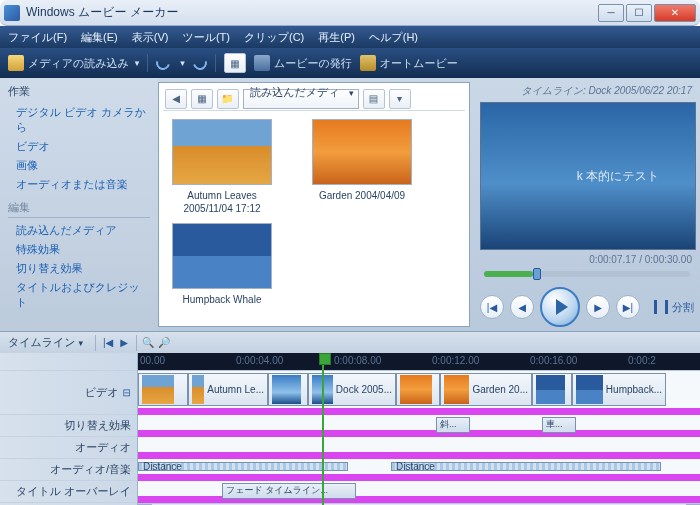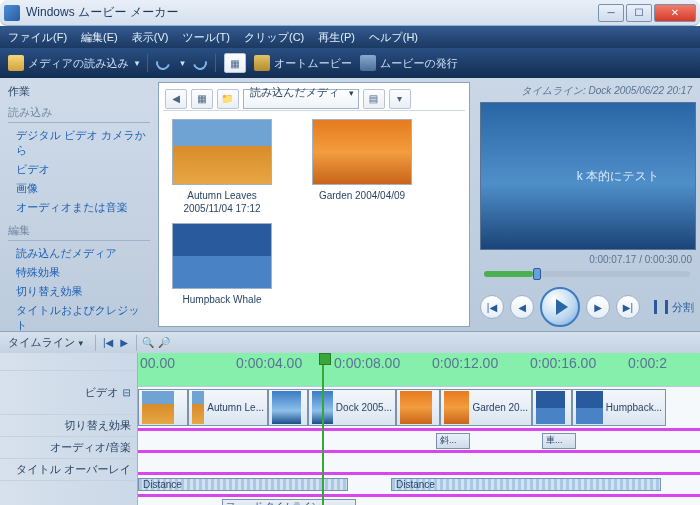--- a/index.html
+++ b/index.html
@@ -74,25 +74,25 @@
 .tl-sep{width:1px;height:16px;background:#9fb2c7;margin:0 4px;}
 .tl-ctrl{width:16px;height:14px;cursor:pointer;color:#2a5a9e;display:flex;align-items:center;justify-content:center;font-size:10px;}
 
 
 .timeline{flex:1;background:#edf2f7;display:flex;height:174px;}
 .tl-tracks-labels{width:138px;background:linear-gradient(90deg,#d7e1ed,#cbd8e7);border-right:1px solid #9fb2c7;}
 .track-label{height:22px;display:flex;align-items:center;justify-content:flex-end;padding-right:6px;font-size:11px;color:#2a4465;border-bottom:1px solid #c3d1e1;}
 .track-label.video{height:44px;}
 .track-label .exp{margin-left:4px;font-size:10px;color:#2a5a9e;cursor:pointer;}
 .tl-content{flex:1;overflow:hidden;position:relative;}
-.ruler{height:34px;background:#86efac;border-bottom:1px solid #b8c9dc;display:flex;font-size:14px;color:#5a7393;position:relative;}
+.ruler{height:18px;background:#0f172a;border-bottom:1px solid #b8c9dc;display:flex;font-size:10px;color:#5a7393;position:relative;}
 .ruler span{position:absolute;top:2px;}
 .playhead{position:absolute;left:184px;top:0;bottom:20px;width:0;border-left:2px solid #3aa63a;z-index:5;}
 .playhead::before{content:"";position:absolute;top:0;left:-5px;width:10px;height:10px;background:#3aa63a;border:1px solid #2a7a2a;}
-.track{height:22px;border-bottom:3px solid #d946ef;position:relative;background:#f6f9fc;}
+.track{height:22px;border-bottom:7px solid #d946ef;position:relative;background:#f6f9fc;}
 .track.video{height:44px;}
 .clip{position:absolute;top:2px;bottom:2px;border:1px solid #7a91ad;background:linear-gradient(#f3f7fb,#dbe5f0);font-size:10px;color:#2a4465;padding:1px 3px;overflow:hidden;white-space:nowrap;display:flex;align-items:center;}
 .clip .cimg{width:32px;height:100%;margin-right:3px;}
 .trans-clip{position:absolute;height:16px;top:2px;border:1px solid #7a91ad;background:linear-gradient(#e8eff7,#cfdceb);font-size:9px;padding:0 3px;color:#2a4465;overflow:hidden;white-space:nowrap;}
 .audio-clip{position:absolute;top:3px;bottom:3px;border:1px solid #7a91ad;background:repeating-linear-gradient(90deg,#a9c8e6 0 3px,#d2e2f1 3px 6px);font-size:10px;color:#2a4465;padding:0 4px;display:flex;align-items:center;}
 .hscroll{height:16px;background:#e0e7f0;border-top:1px solid #b8c9dc;position:relative;}
 .hscroll .arr{position:absolute;top:0;width:14px;height:16px;background:#d5dfea;border:1px solid #9fb2c7;display:flex;align-items:center;justify-content:center;font-size:9px;color:#4a6585;cursor:pointer;}
 .hscroll .arr.l{left:0;} .hscroll .arr.r{right:0;}
 </style>
 </head>
@@ -124,33 +124,32 @@
     <span>メディアの読み込み</span>
     <span class="tb-chev">▾</span>
   </div>
   <div class="tb-sep"></div>
   <div class="tb-undo"></div>
   <span class="tb-chev">▾</span>
   <div class="tb-redo"></div>
   <div class="tb-sep"></div>
   <div class="ct-btn">▦</div>
   <div class="tb-item">
+    <span class="tb-icon" style="background:linear-gradient(#8aa9cc,#4a6f9e)"></span>
+    <span>ムービーの発行</span>
+  </div>
+  <div class="tb-item">
     <span class="tb-icon" style="background:linear-gradient(#e0c36a,#b58b2a)"></span>
     <span>オートムービー</span>
-  </div>
-  <div class="tb-item">
-    <span class="tb-icon" style="background:linear-gradient(#8aa9cc,#4a6f9e)"></span>
-    <span>ムービーの発行</span>
   </div>
 </div>
 
 <div class="main">
   <div class="sidebar">
     <div class="side-title">作業</div>
-    <div class="side-sect">読み込み</div>
     <a class="side-link">デジタル ビデオ カメラから</a>
     <a class="side-link">ビデオ</a>
     <a class="side-link">画像</a>
     <a class="side-link">オーディオまたは音楽</a>
     <div class="side-sect">編集</div>
     <a class="side-link">読み込んだメディア</a>
     <a class="side-link">特殊効果</a>
     <a class="side-link">切り替え効果</a>
     <a class="side-link">タイトルおよびクレジット</a>
   </div>
@@ -221,20 +220,21 @@
 </div>
 
 <div class="timeline">
   <div class="tl-tracks-labels">
     <div class="track-label" style="height:18px;"></div>
     <div class="track-label video">
         <span>ビデオ</span>
         <span class="exp">⊟</span>
       </div>
     <div class="track-label">切り替え効果</div>
+    <div class="track-label">オーディオ</div>
     <div class="track-label">オーディオ/音楽</div>
     <div class="track-label">タイトル オーバーレイ</div>
   </div>
   <div class="tl-content">
     <div class="playhead"></div>
     <div class="ruler">
       <span style="left:2px">00.00</span>
       <span style="left:98px">0:00:04.00</span>
       <span style="left:196px">0:00:08.00</span>
       <span style="left:294px">0:00:12.00</span>

